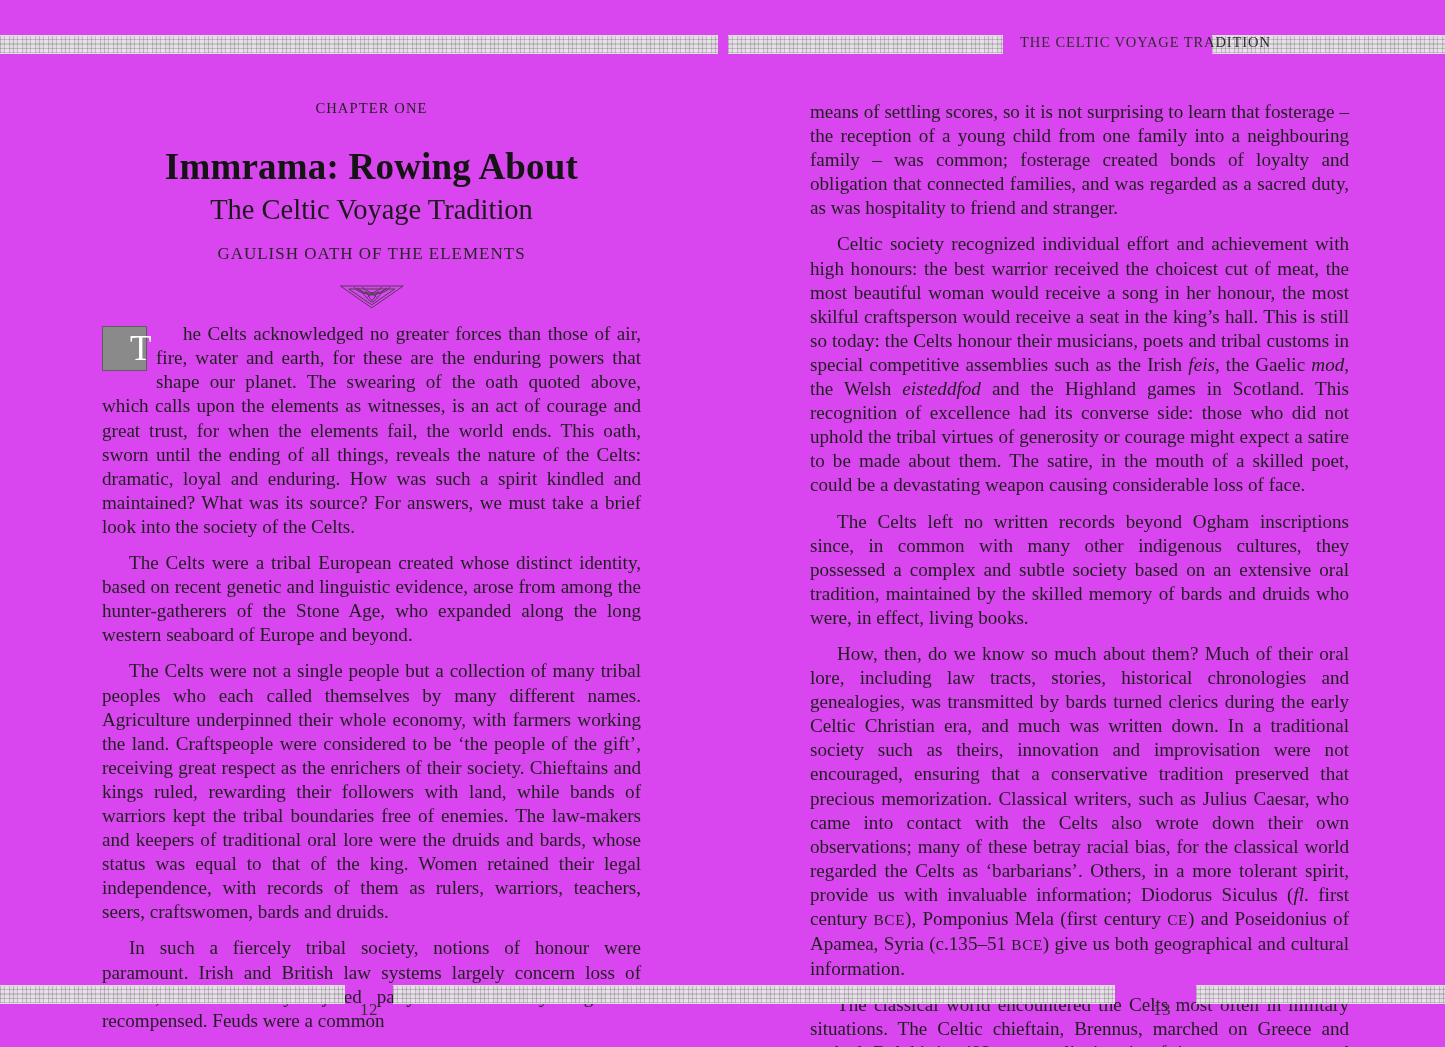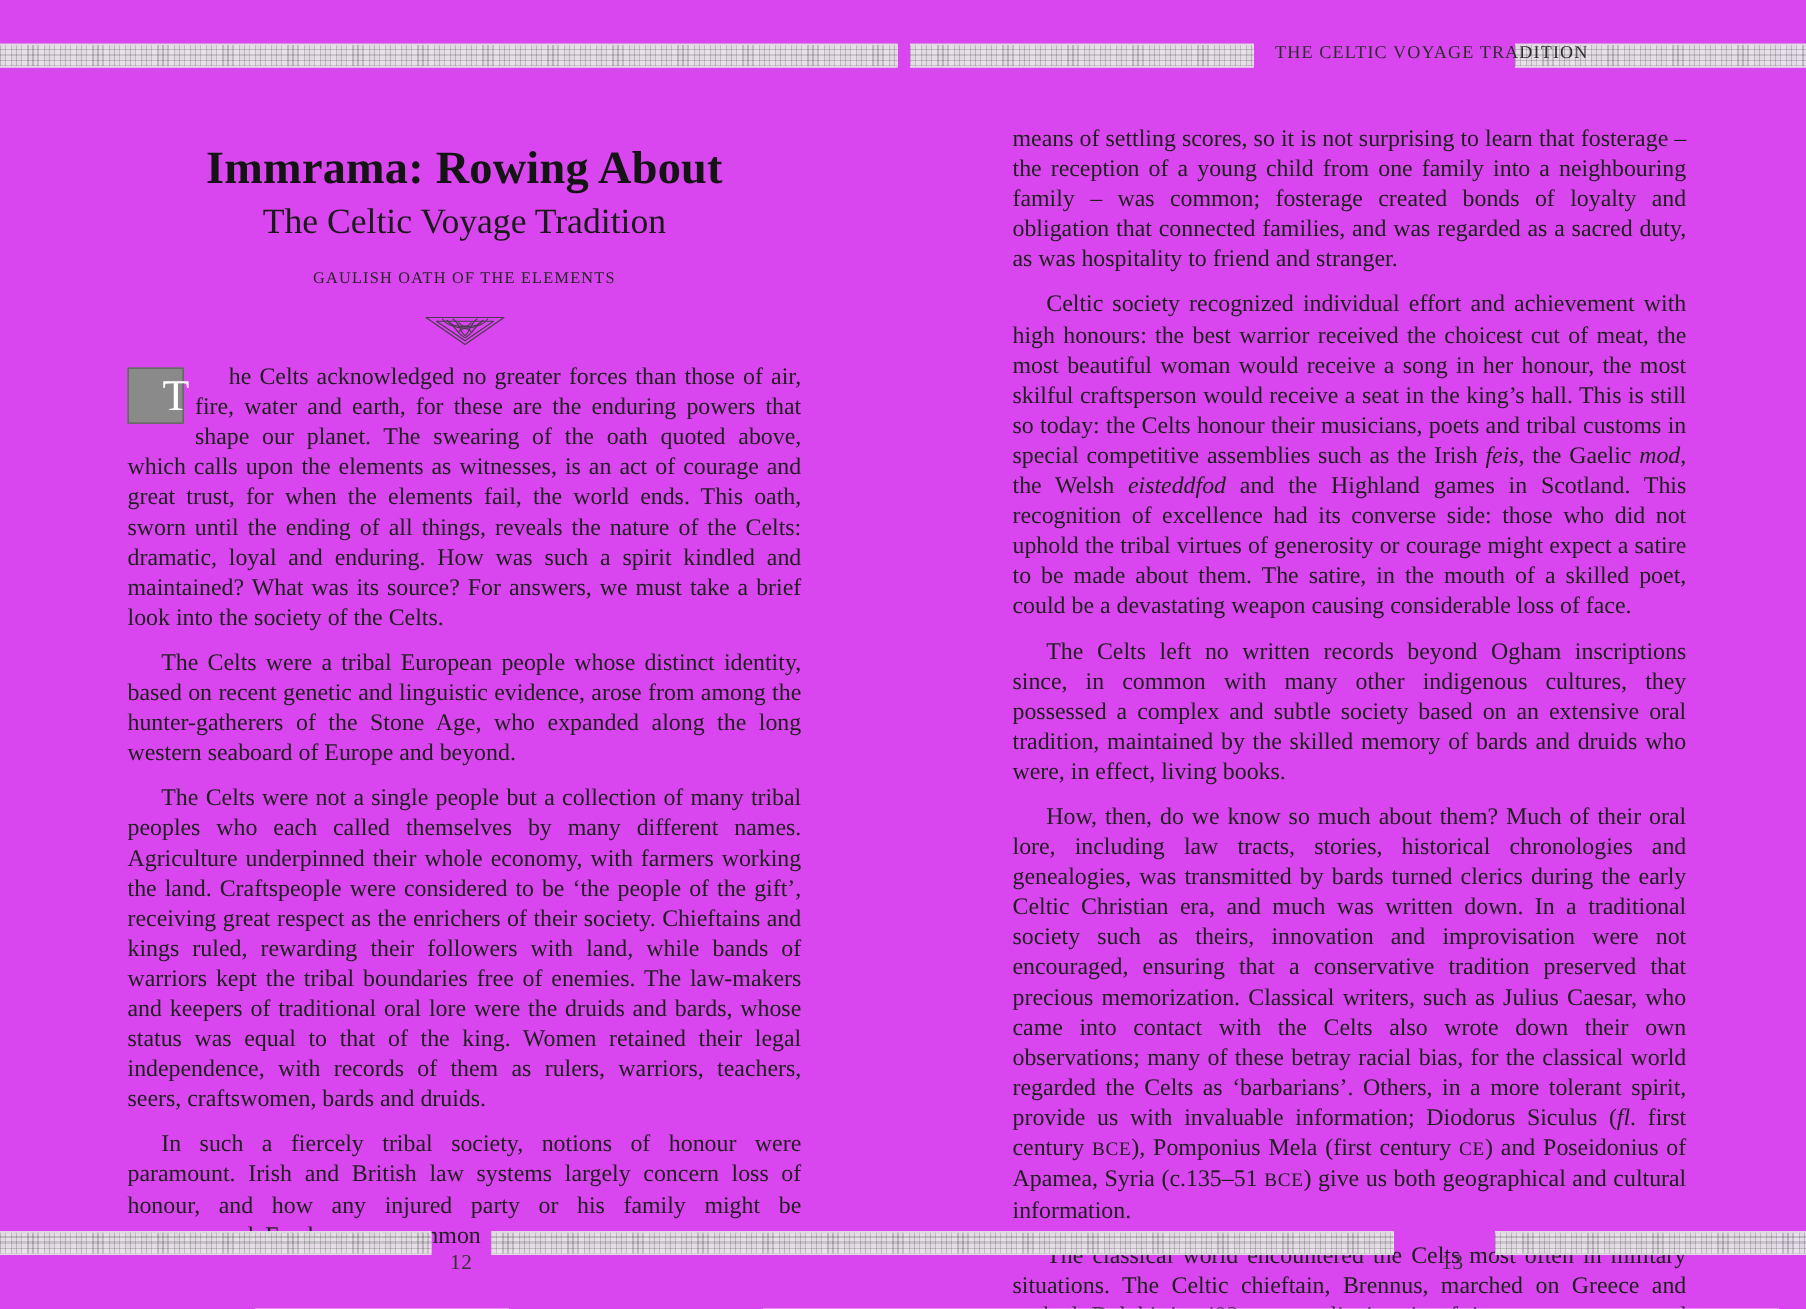--- a/index.html
+++ b/index.html
@@ -123,21 +123,21 @@
     text-align: center;
     font-style: italic;
     font-size: 18.4px;
     line-height: 25px;
     color: #232323;
   }
 
   .epigraph-source {
     margin: 14px 0 0 0;
     text-align: center;
-    font-size: 13px;
+    font-size: 17px;
     letter-spacing: 1.0px;
     color: #262626;
   }
 
   .ornament {
     margin: 14px auto 0 auto;
     width: 72px;
     height: 30px;
     display: block;
     opacity: 0.88;
@@ -183,20 +183,21 @@
 <div class="page">
 
   <div class="band band-head-left"></div>
   <div class="band band-head-mid"></div>
   <div class="band band-head-right"></div>
 
   <div class="running-head">THE CELTIC VOYAGE TRADITION</div>
 
   <div class="col col-left">
 
+    <div class="chapter-label">CHAPTER ONE</div>
 
     <h1 class="chapter-title">Immrama: Rowing About</h1>
 
     <h2 class="chapter-subtitle">The Celtic Voyage Tradition</h2>
 
 
     <div class="epigraph-source">GAULISH OATH OF THE ELEMENTS</div>
 
     <svg class="ornament" viewBox="0 0 120 48">
       <g fill="none" stroke="#3a3a3a" stroke-width="1.6" stroke-linecap="round" stroke-linejoin="round">
@@ -206,21 +207,21 @@
         <path d="M36 13 C44 24, 76 24, 84 13"></path>
         <path d="M44 11 C54 18, 54 30, 60 33 C66 30, 66 18, 76 11"></path>
         <path d="M30 11 C40 27, 80 27, 90 11"></path>
         <path d="M52 16 C56 22, 64 22, 68 16"></path>
         <path d="M52 28 C56 22, 64 22, 68 28"></path>
       </g>
     </svg>
 
     <p class="body dropcap-para"><span class="dropcap">T</span><span>he Celts acknowledged no greater forces than those of air, fire, water and earth, for these are the enduring powers that shape our planet. The swearing of the oath quoted above, which calls upon the elements as witnesses, is an act of courage and great trust, for when the elements fail, the world ends. This oath, sworn until the ending of all things, reveals the nature of the Celts: dramatic, loyal and enduring. How was such a spirit kindled and maintained? What was its source? For answers, we must take a brief look into the society of the Celts.</span></p>
 
-    <p class="body">The Celts were a tribal European people whose distinct identity, based on recent genetic and linguistic evidence, arose from among the hunter-gatherers of the Stone Age, who expanded along the long western seaboard of Europe and beyond.</p>
+    <p class="body">The Celts were a tribal European created whose distinct identity, based on recent genetic and linguistic evidence, arose from among the hunter-gatherers of the Stone Age, who expanded along the long western seaboard of Europe and beyond.</p>
 
     <p class="body">The Celts were not a single people but a collection of many tribal peoples who each called themselves by many different names. Agriculture underpinned their whole economy, with farmers working the land. Craftspeople were considered to be ‘the people of the gift’, receiving great respect as the enrichers of their society. Chieftains and kings ruled, rewarding their followers with land, while bands of warriors kept the tribal boundaries free of enemies. The law-makers and keepers of traditional oral lore were the druids and bards, whose status was equal to that of the king. Women retained their legal independence, with records of them as rulers, warriors, teachers, seers, craftswomen, bards and druids.</p>
 
     <p class="body">In such a fiercely tribal society, notions of honour were paramount. Irish and British law systems largely concern loss of honour, and how any injured party or his family might be recompensed. Feuds were a common</p>
   </div>
 
   <div class="col col-right">
 
     <p class="body nohang">means of settling scores, so it is not surprising to learn that fosterage – the reception of a young child from one family into a neighbouring family – was common; fosterage created bonds of loyalty and obligation that connected families, and was regarded as a sacred duty, as was hospitality to friend and stranger.</p>
 

